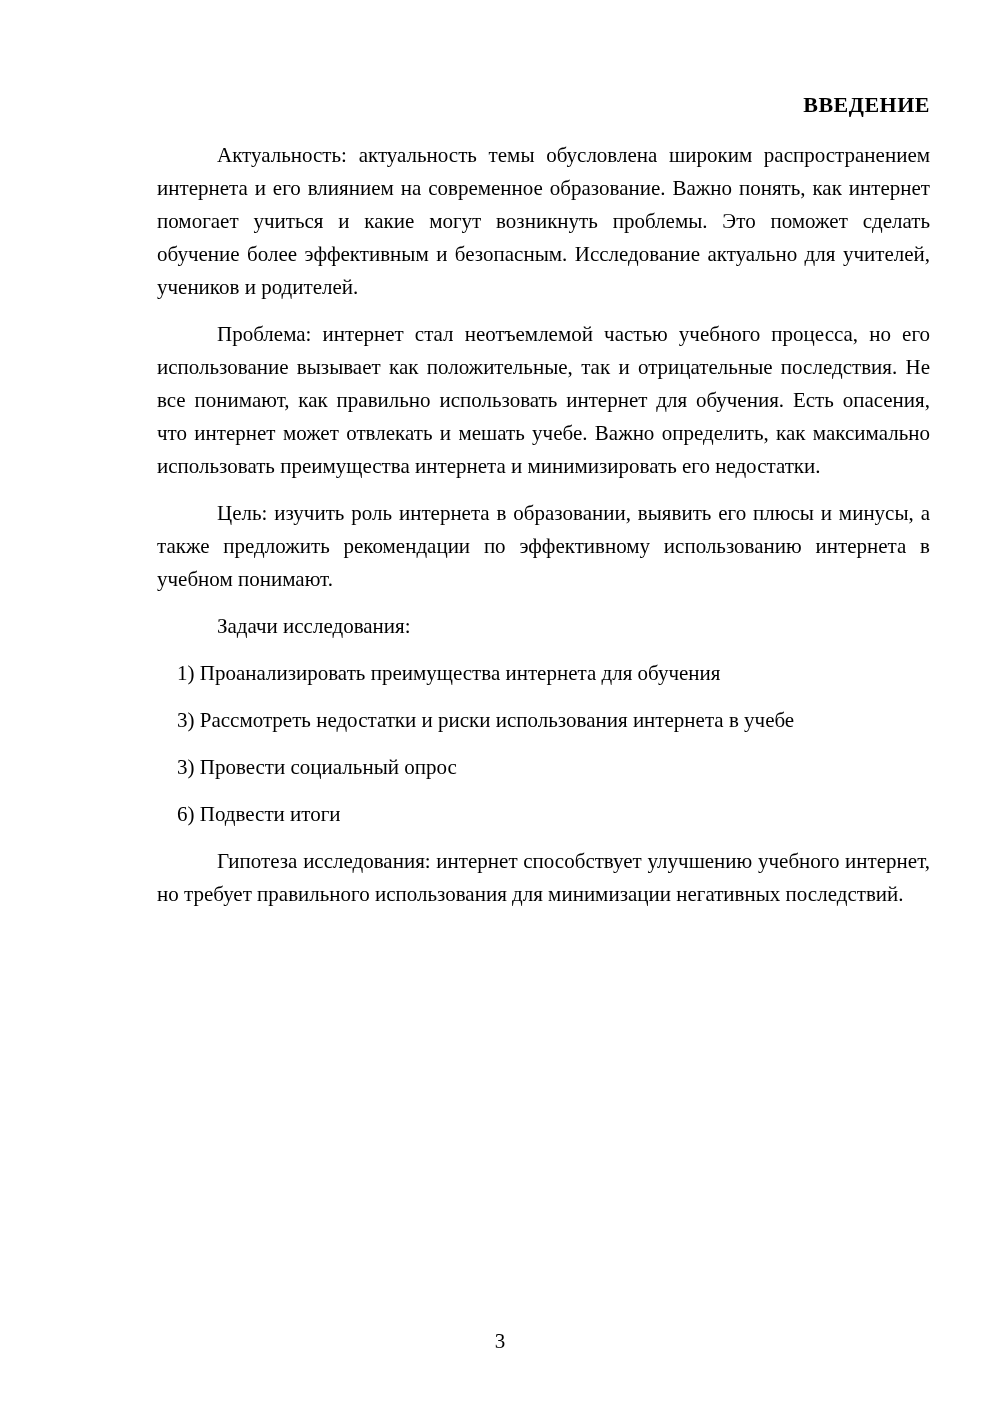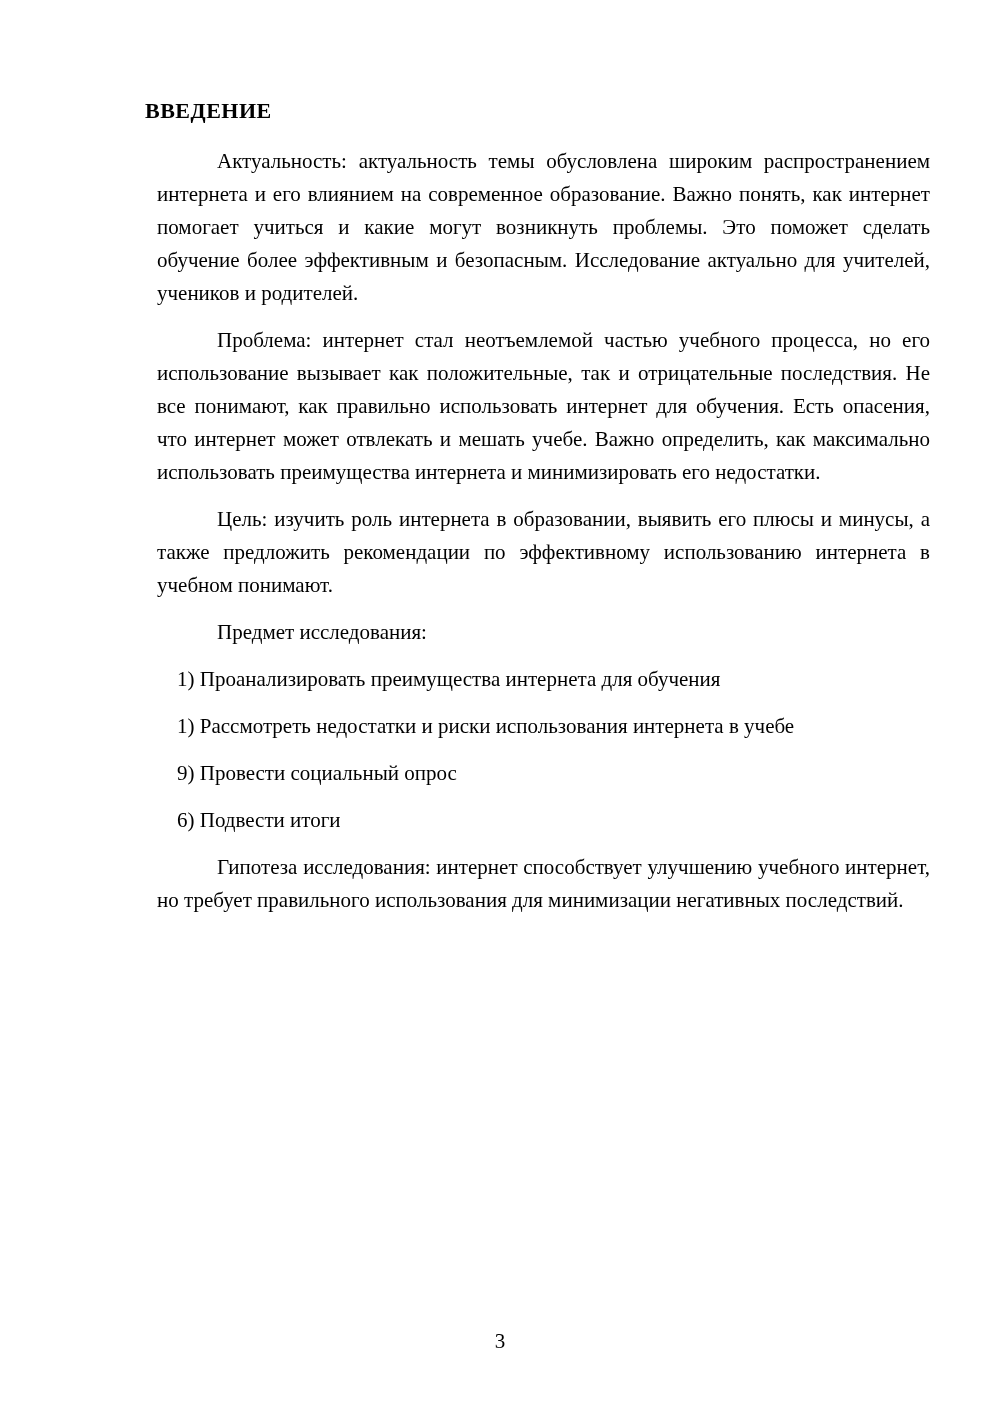--- a/index.html
+++ b/index.html
@@ -19,24 +19,24 @@
     line-height: 33px;
     box-sizing: border-box;
   }
   .content {
     position: absolute;
     top: 88px;
     left: 145px;
     right: 70px;
   }
   .doc-title {
-    text-align: left;
+    text-align: right;
     font-weight: bold;
     font-size: 22px;
-    margin: 6px 0 18px 0;
+    margin: 0 0 18px 0;
     letter-spacing: 0.5px;
   }
   p.body-par {
     margin: 0 0 14px 12px;
     text-align: justify;
     text-indent: 60px;
   }
   p.task-par {
     margin: 0 0 14px 0;
     text-align: justify;
@@ -58,28 +58,28 @@
   <div class="content">
 
     <h1 class="doc-title">ВВЕДЕНИЕ</h1>
 
     <p class="body-par">Актуальность: актуальность темы обусловлена широким распространением интернета и его влиянием на современное образование. Важно понять, как интернет помогает учиться и какие могут возникнуть проблемы. Это поможет сделать обучение более эффективным и безопасным. Исследование актуально для учителей, учеников и родителей.</p>
 
     <p class="body-par">Проблема: интернет стал неотъемлемой частью учебного процесса, но его использование вызывает как положительные, так и отрицательные последствия. Не все понимают, как правильно использовать интернет для обучения. Есть опасения, что интернет может отвлекать и мешать учебе. Важно определить, как максимально использовать преимущества интернета и минимизировать его недостатки.</p>
 
     <p class="body-par">Цель: изучить роль интернета в образовании, выявить его плюсы и минусы, а также предложить рекомендации по эффективному использованию интернета в учебном понимают.</p>
 
-    <p class="body-par">Предмет исследования:</p>
+    <p class="body-par">Задачи исследования:</p>
 
 
     <p class="task-par">1) Проанализировать преимущества интернета для обучения</p>
 
-    <p class="task-par">1) Рассмотреть недостатки и риски использования интернета в учебе</p>
+    <p class="task-par">3) Рассмотреть недостатки и риски использования интернета в учебе</p>
 
-    <p class="task-par">9) Провести социальный опрос</p>
+    <p class="task-par">3) Провести социальный опрос</p>
 
     <p class="task-par">6) Подвести итоги</p>
 
 
 
     <p class="body-par">Гипотеза исследования: интернет способствует улучшению учебного интернет, но требует правильного использования для минимизации негативных последствий.</p>
 
   </div>
 
   <div class="page-number">3</div>

